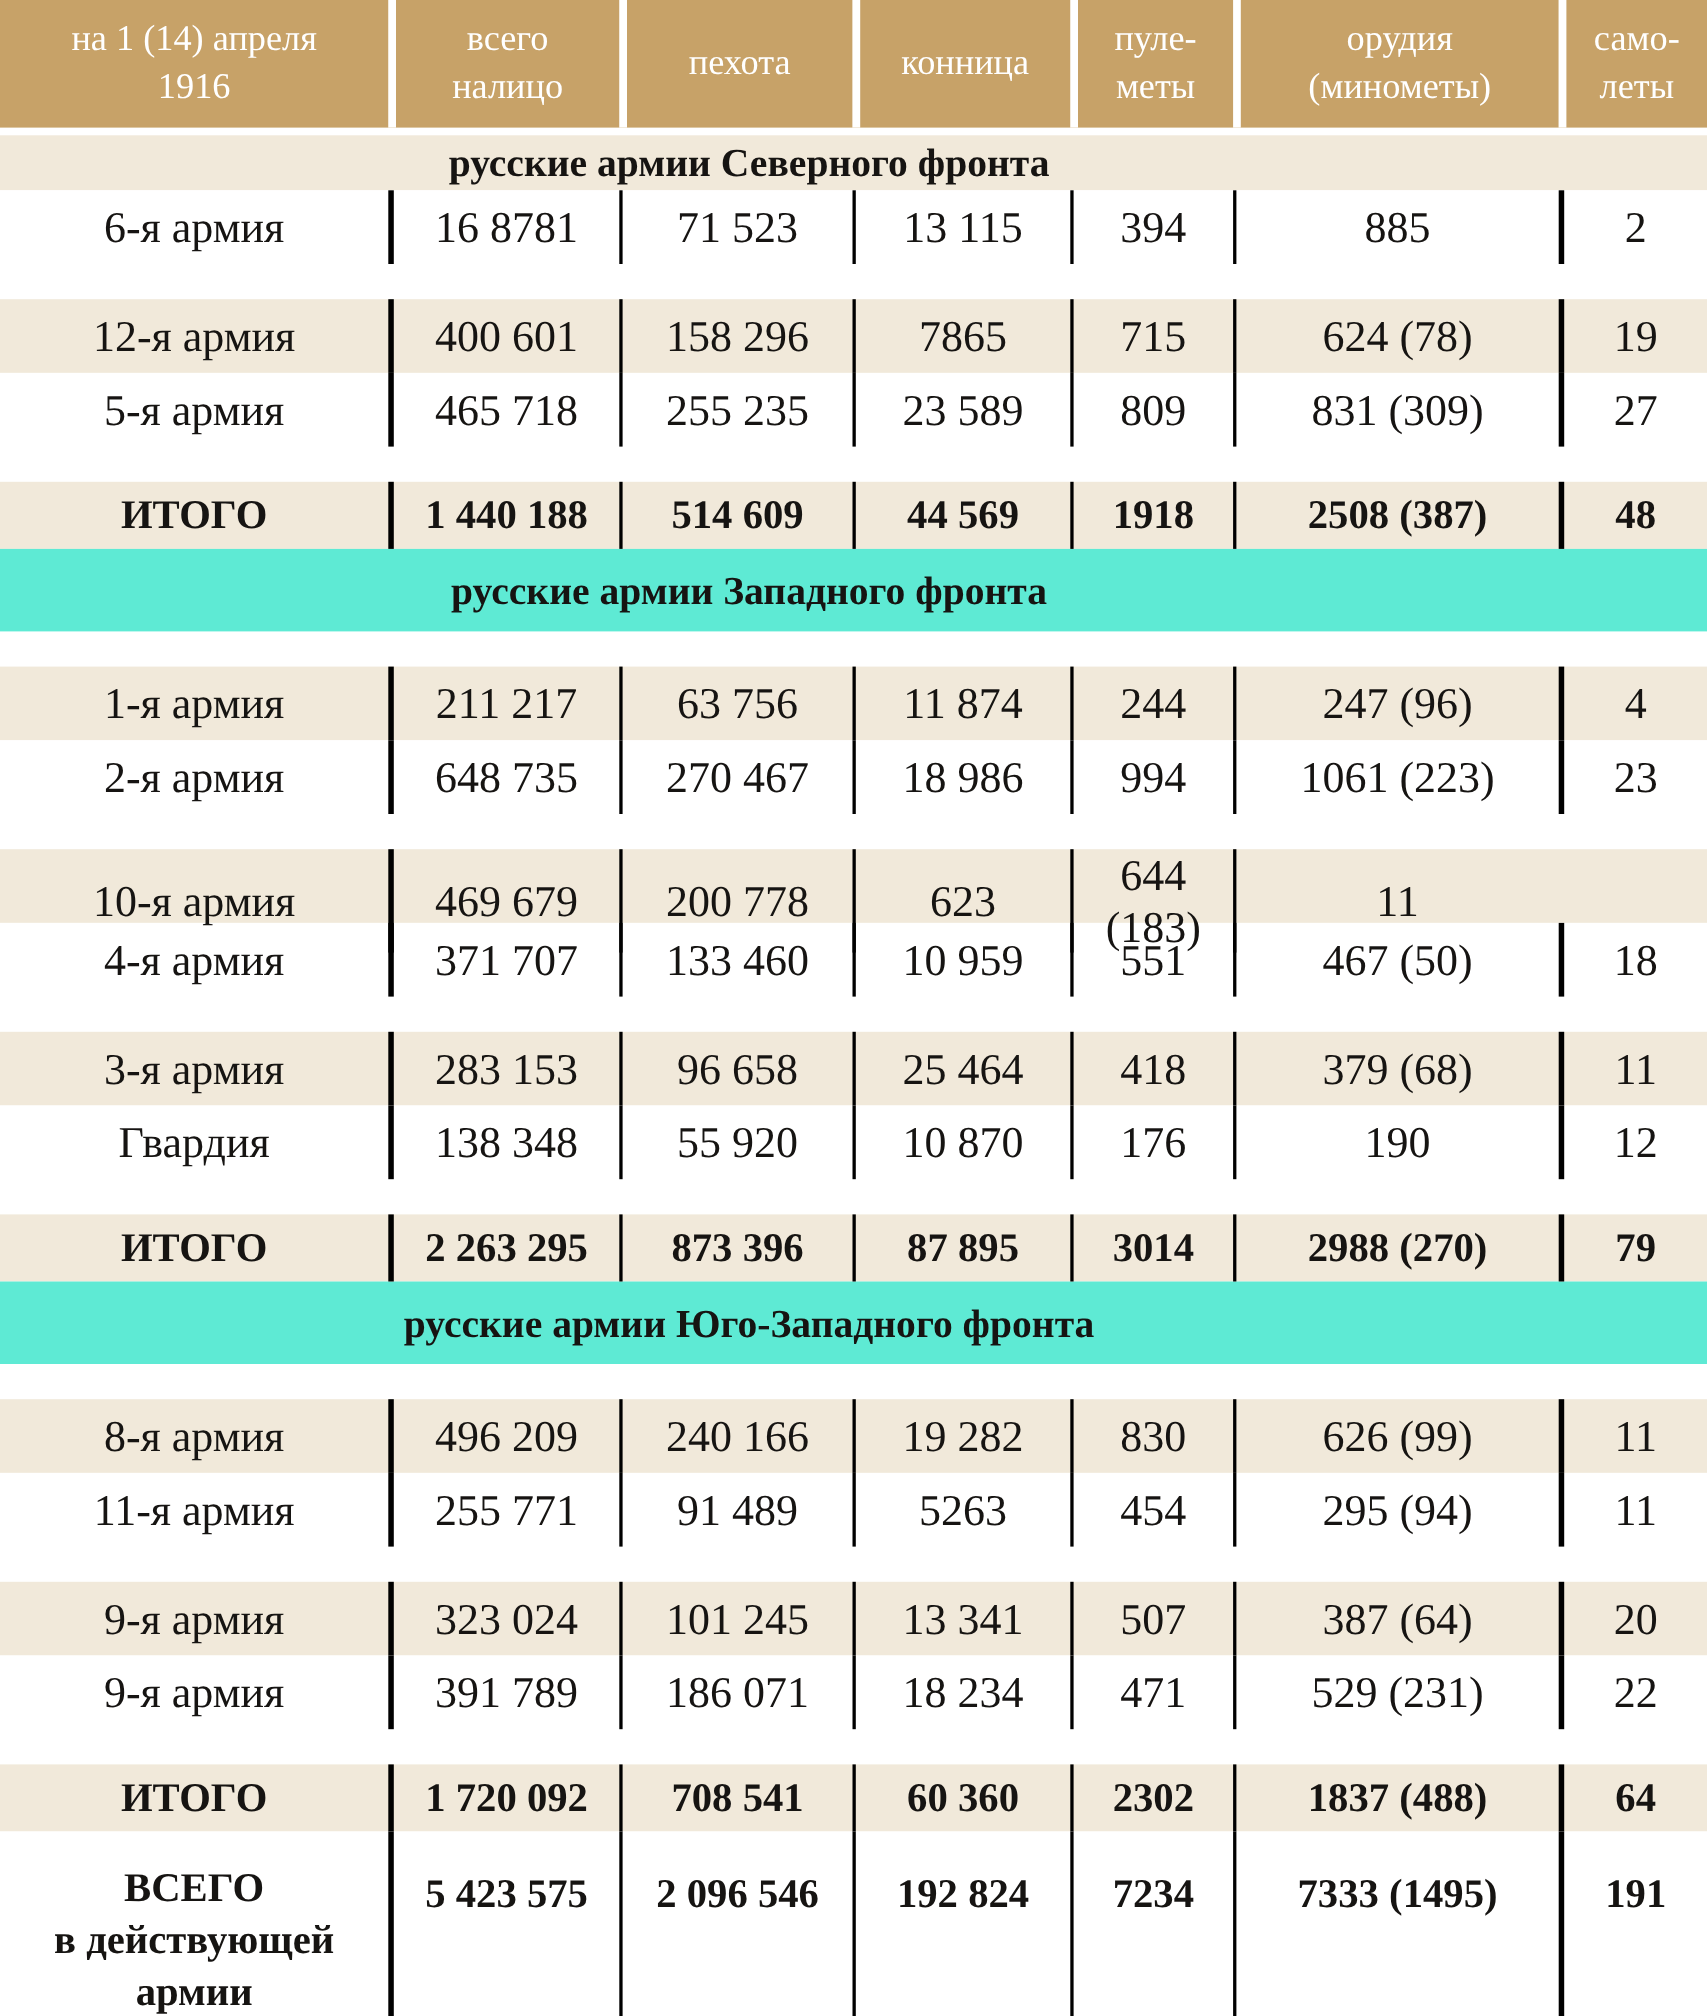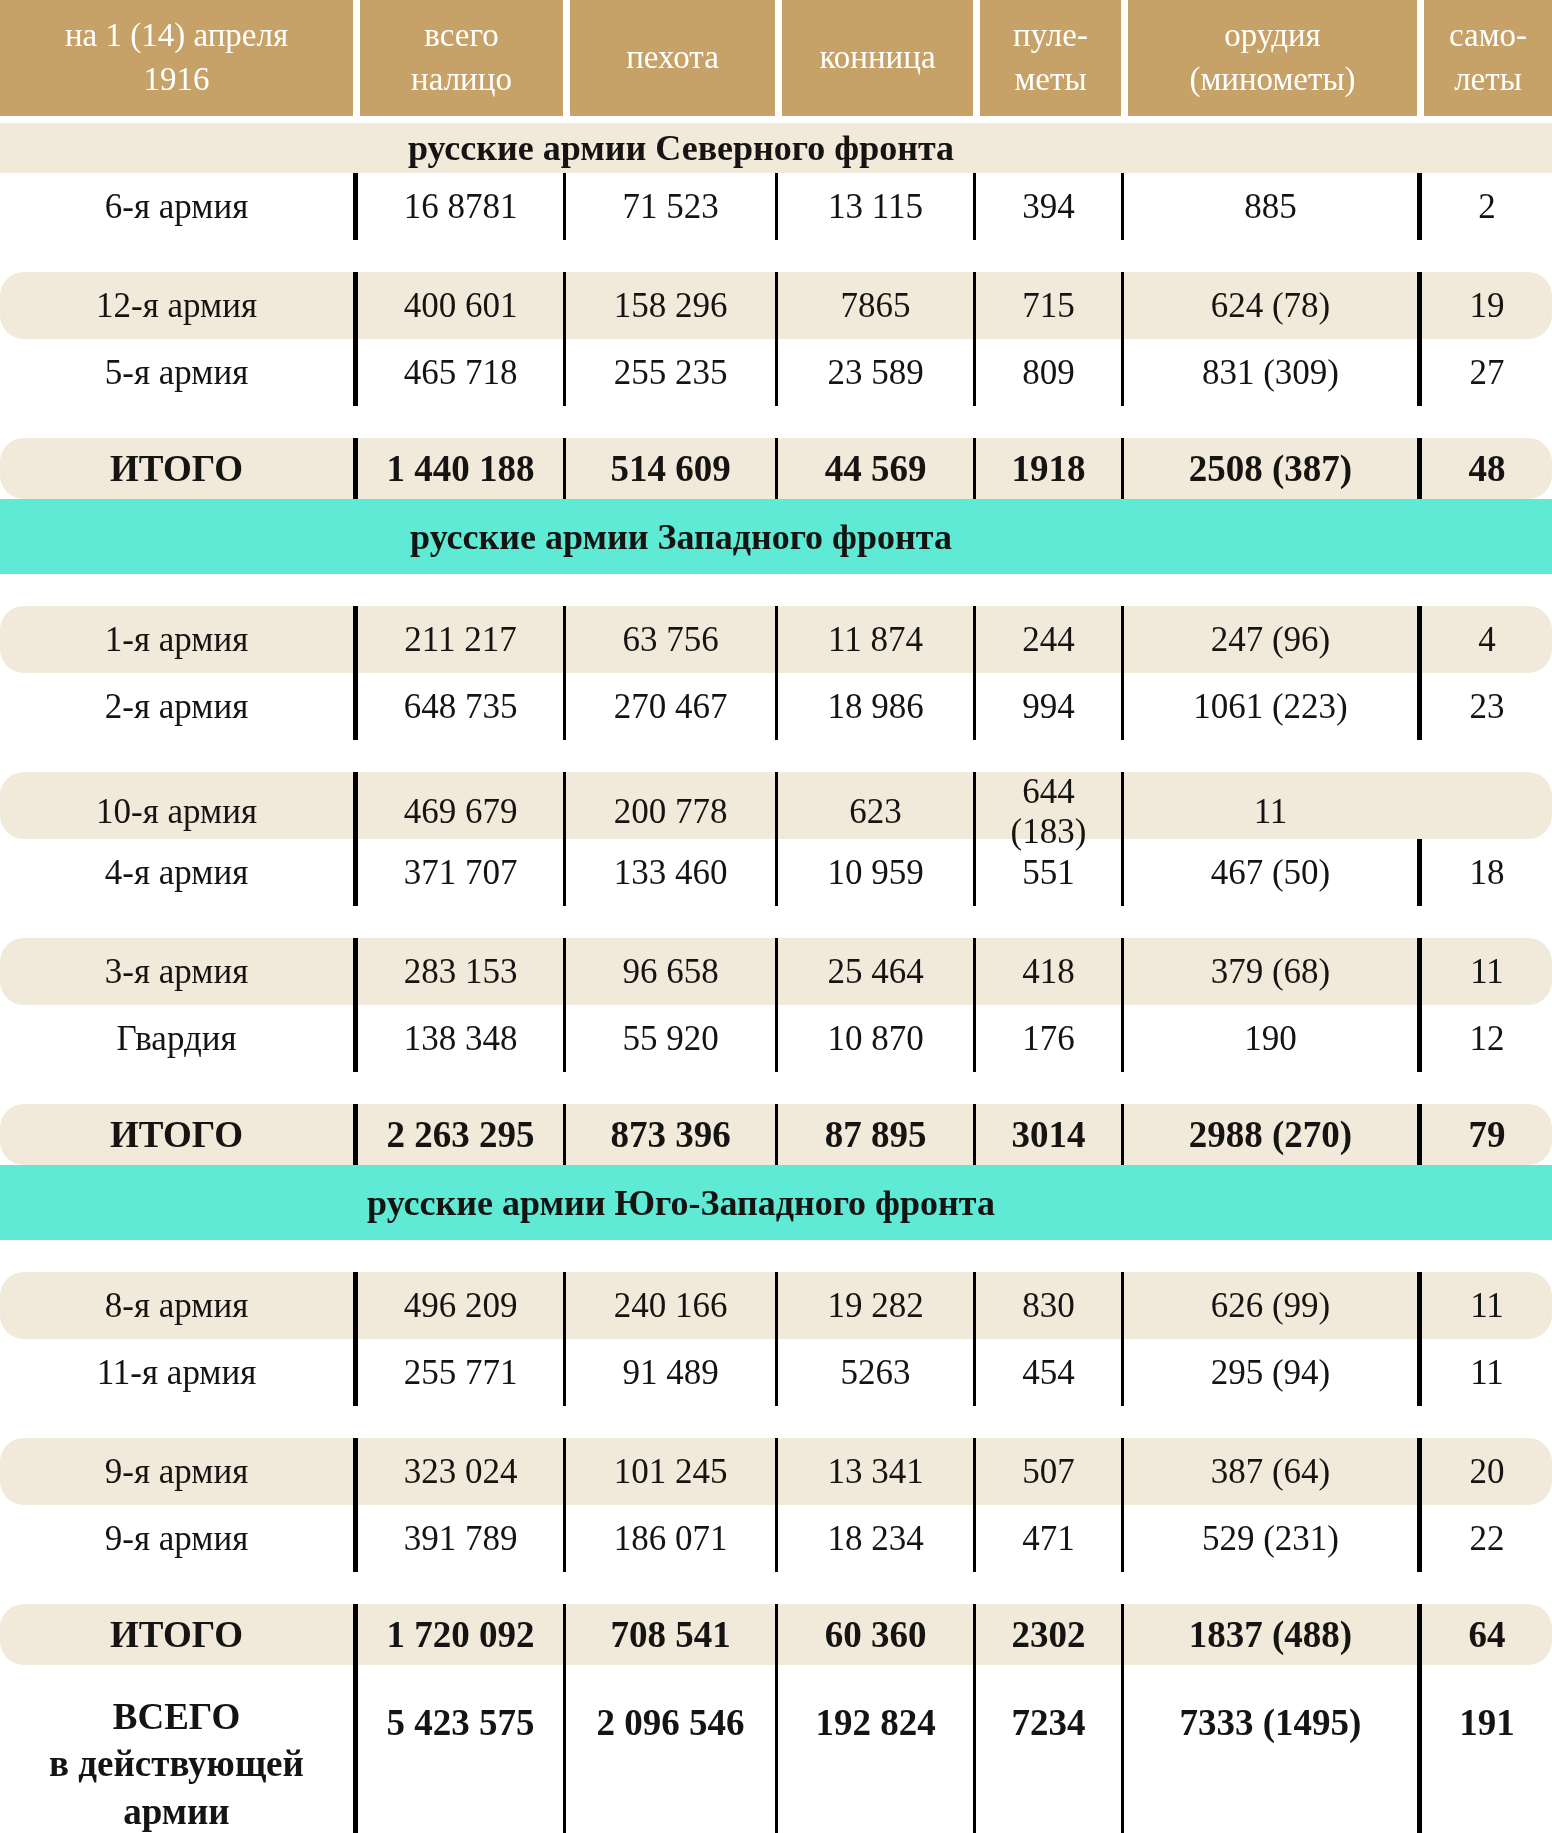--- a/index.html
+++ b/index.html
@@ -5,38 +5,38 @@
   :root{
     --tan:#c7a268;
     --beige:#f1e9da;
     --ink:#161412;
     --line:#000000;
   }
   *{margin:0;padding:0;box-sizing:border-box;}
   body{background:#ffffff;font-family:"Liberation Serif","DejaVu Serif",serif;color:var(--ink);}
   .page{width:1552px;height:1833px;overflow:hidden;background:#ffffff;}
 
-  .grid{display:grid;grid-template-columns:353px 210px 212px 198px 148px 296px 135px;border-radius:24px;}
+  .grid{display:grid;grid-template-columns:353px 210px 212px 198px 148px 296px 135px;}
 
   
   .hdr{height:116px;margin-bottom:7px;}
   .hc{background:var(--tan);color:#ffffff;display:flex;align-items:center;justify-content:center;
       text-align:center;font-size:33px;line-height:1.32;padding:0 12px;}
   .hc + .hc{border-left:7px solid #ffffff;}
   .hc.hc1{padding:0 44px;}
   .hc.hc2{padding:0 26px;}
 
   
   .title{display:flex;align-items:center;justify-content:center;font-weight:bold;font-size:36px;
          padding-right:230px;padding-left:40px;}
   .t1{height:50px;background:var(--beige);}
   .t2,.t3{height:75px;background:#5eead4;}
 
   
-  .row{height:67px;font-size:35px;}
+  .row{height:67px;font-size:40px;}
   .row .c{display:flex;align-items:center;justify-content:center;text-align:center;padding:0 4px;min-width:0;}
   .row .c:nth-child(2){border-left:5px solid var(--line);}
   .row .c:nth-child(3),
   .row .c:nth-child(4),
   .row .c:nth-child(5),
   .row .c:nth-child(6){border-left:3px solid var(--line);}
   .row .c:nth-child(7){border-left:5px solid var(--line);}
   .beige{background:var(--beige);margin-top:32px;}
   .white{background:#ffffff;}
   .row.total{height:61px;font-weight:bold;font-size:37px;}

